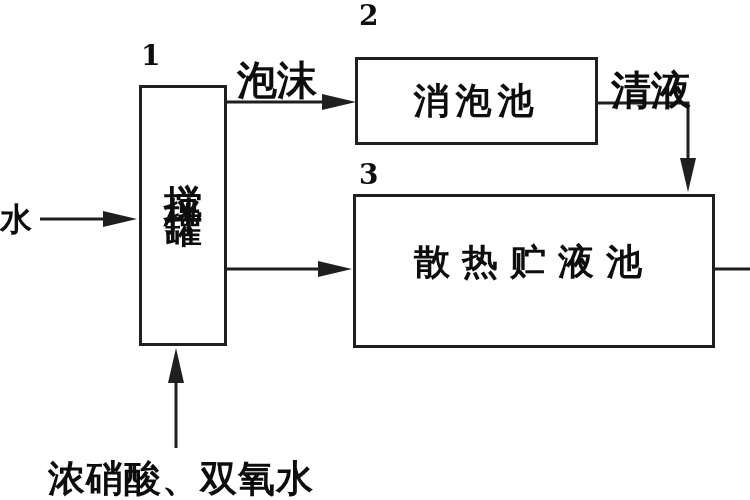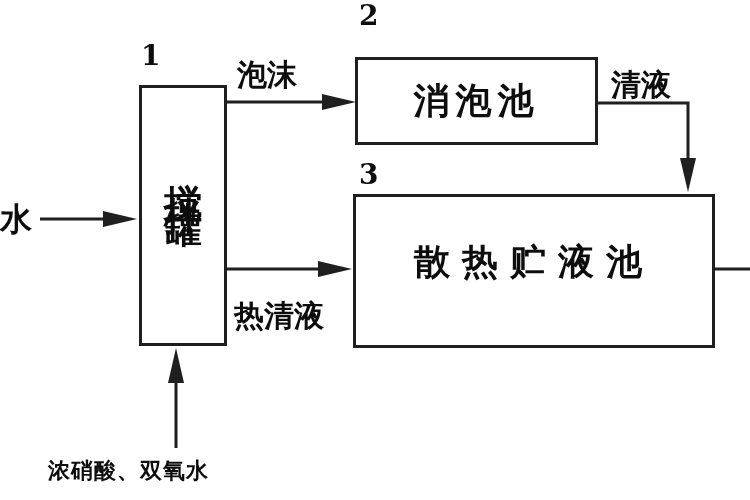--- a/index.html
+++ b/index.html
@@ -41,21 +41,21 @@
   .node-number {
     position: absolute;
     font-size: 28px;
     font-weight: 600;
     color: #0d0d0d;
     line-height: 1;
   }
   .flow-label {
     position: absolute;
     font-weight: 700;
-    font-size: 30px;
+    font-size: 40px;
     color: #0d0d0d;
     white-space: nowrap;
     line-height: 1.05;
   }
   #arrow-layer {
     position: absolute;
     left: 0;
     top: 0;
     width: 750px;
     height: 500px;
@@ -107,16 +107,15 @@
     <div class="box-label" style="letter-spacing:6px;">消泡池</div>
   </div>
 
   <div class="node-box" style="left:353px; top:194px; width:362px; height:154px;">
     <div class="box-label" style="letter-spacing:12px; margin-top:-18px;">散热贮液池</div>
   </div>
 
   <div class="flow-label" style="left:0px; top:203px; font-size:32px;">水</div>
   <div class="flow-label" style="left:237px; top:59px;">泡沫</div>
   <div class="flow-label" style="left:611px; top:69px;">清液</div>
-  <div class="flow-label" style="left:234px; top:300px;">热清液</div>
-  <div class="flow-label" style="left:48px; top:459px; font-size:22px; letter-spacing:1px;">浓硝酸、双氧水</div>
+  <div class="flow-label" style="left:48px; top:459px; font-size:37px; letter-spacing:1px;">浓硝酸、双氧水</div>
 
 </div>
 
 </body></html>

